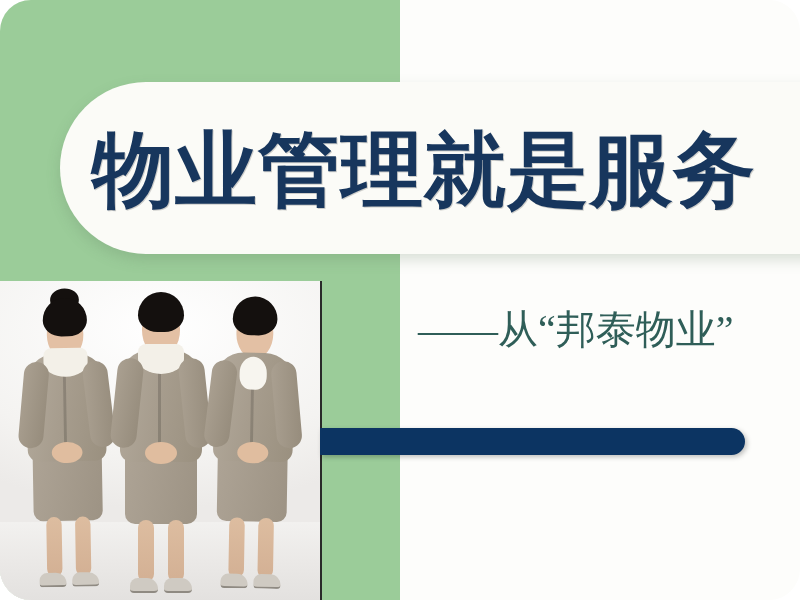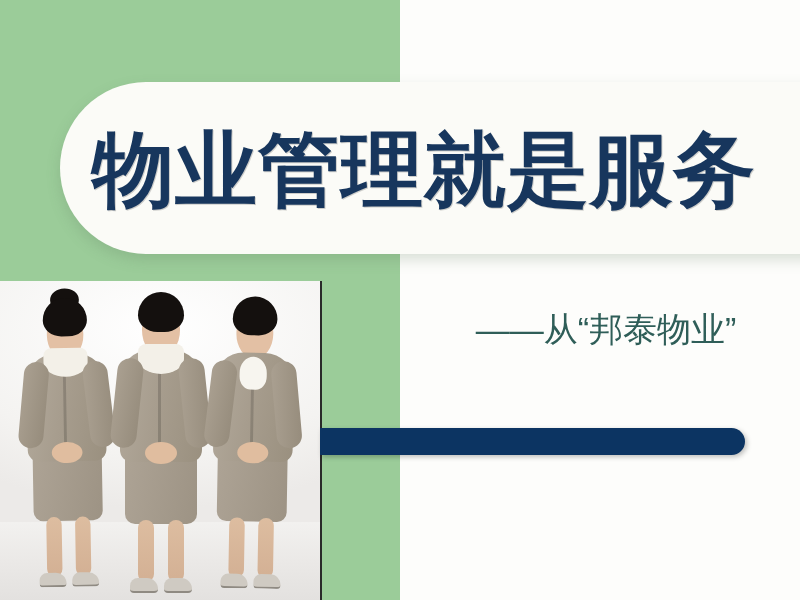--- a/index.html
+++ b/index.html
@@ -7,20 +7,21 @@
     padding: 0;
     background: #ffffff;
   }
   #slide {
     position: relative;
     width: 800px;
     height: 600px;
     overflow: hidden;
     background: #fdfdfb;
     font-family: "DejaVu Sans", "Liberation Sans", sans-serif;
+    border-radius: 31px;
   }
 
   
   .green-panel {
     position: absolute;
     left: 0;
     top: 0;
     width: 400px;
     height: 600px;
     background: #9bcc99;
@@ -183,24 +184,24 @@
   .shoe-l { left: 18px; }
   .shoe-r { left: 52px; }
 
   
   .subtitle {
     position: absolute;
     left: 418px;
     top: 306px;
     width: 376px;
     color: #2f5e58;
-    font-family: Liberation Sans, sans-serif;
-    font-size: 34px;
+    font-family: Liberation Serif, serif;
+    font-size: 40px;
     line-height: 47px;
-    text-align: center;
+    text-align: left;
     white-space: nowrap;
   }
   .subtitle-line { display: block; }
 
   
   .accent-bar {
     position: absolute;
     left: 320px;
     top: 428px;
     width: 425px;

